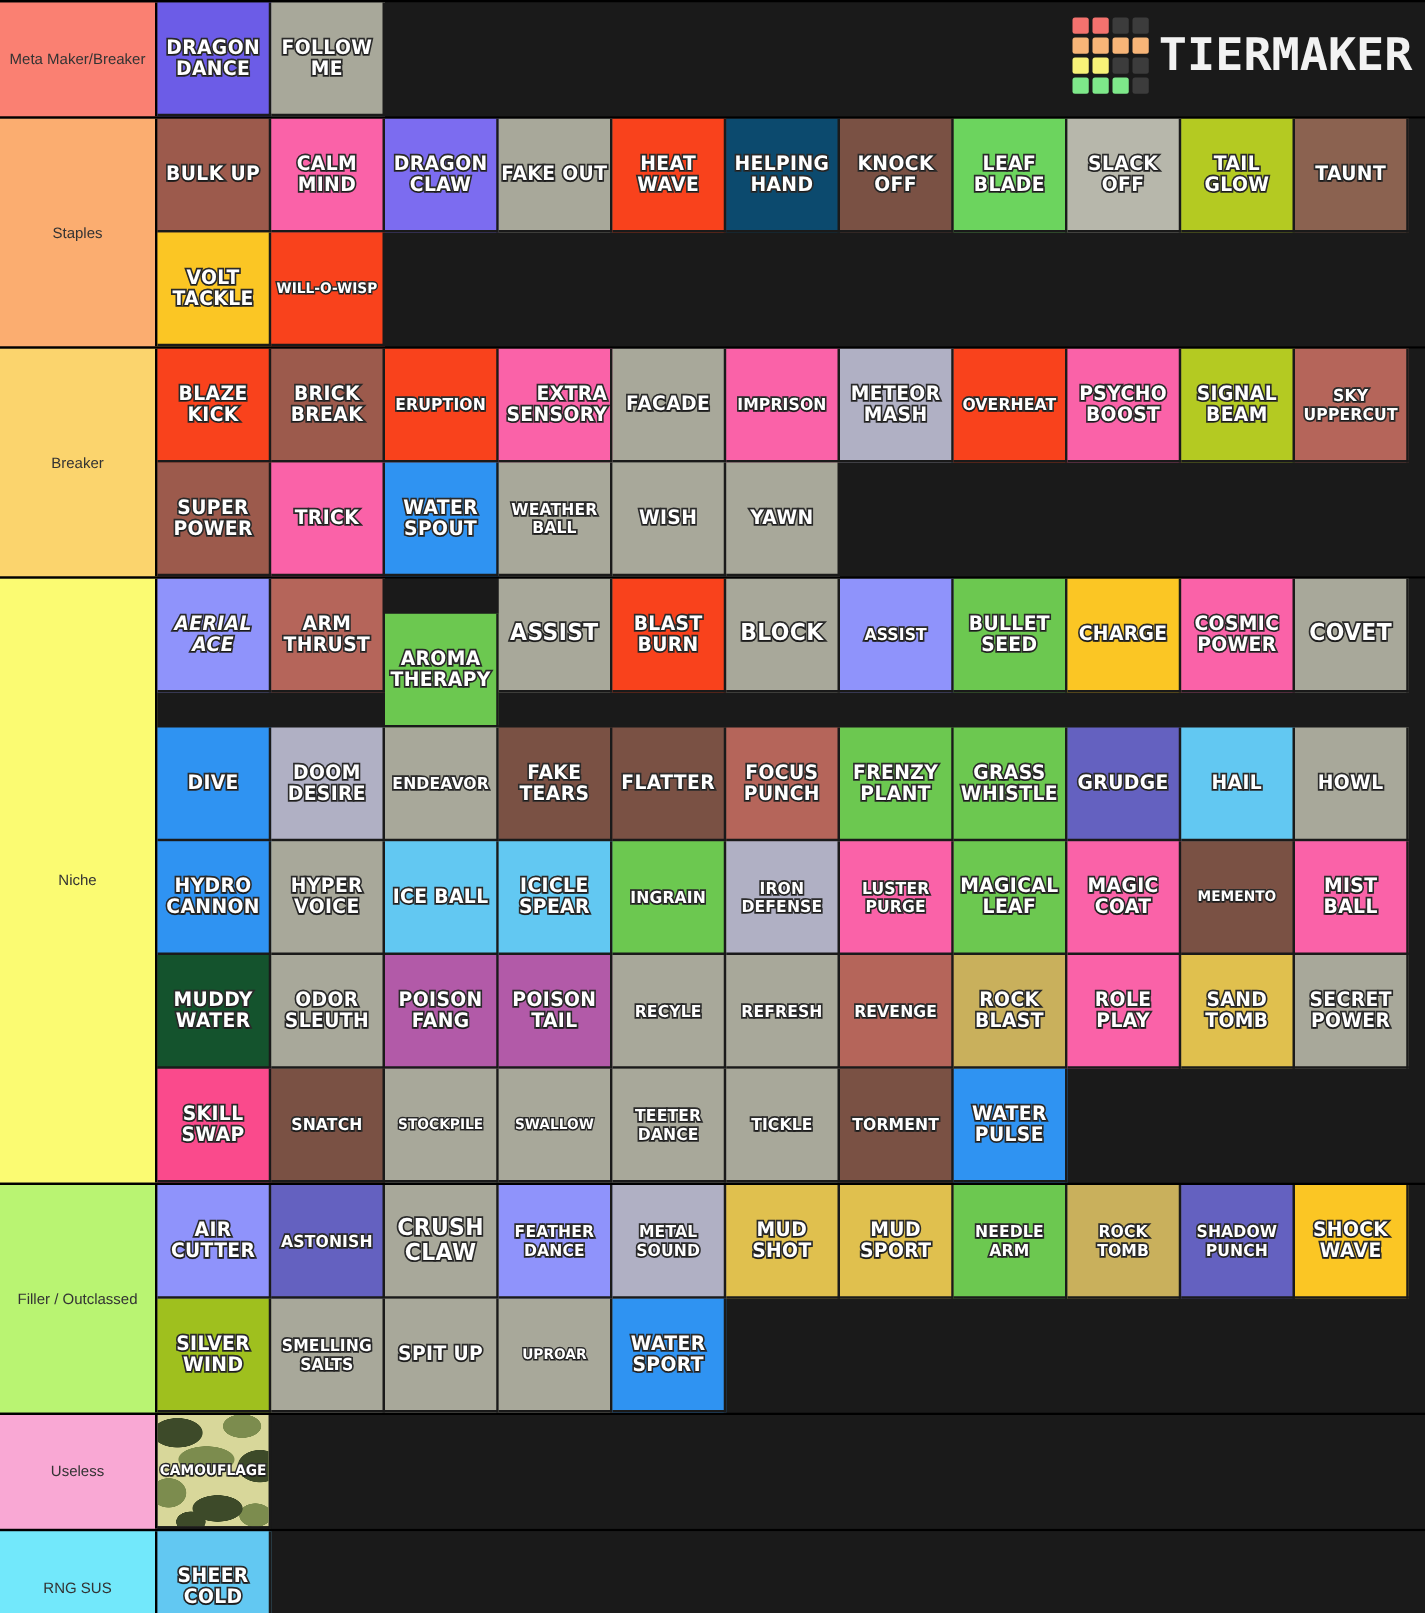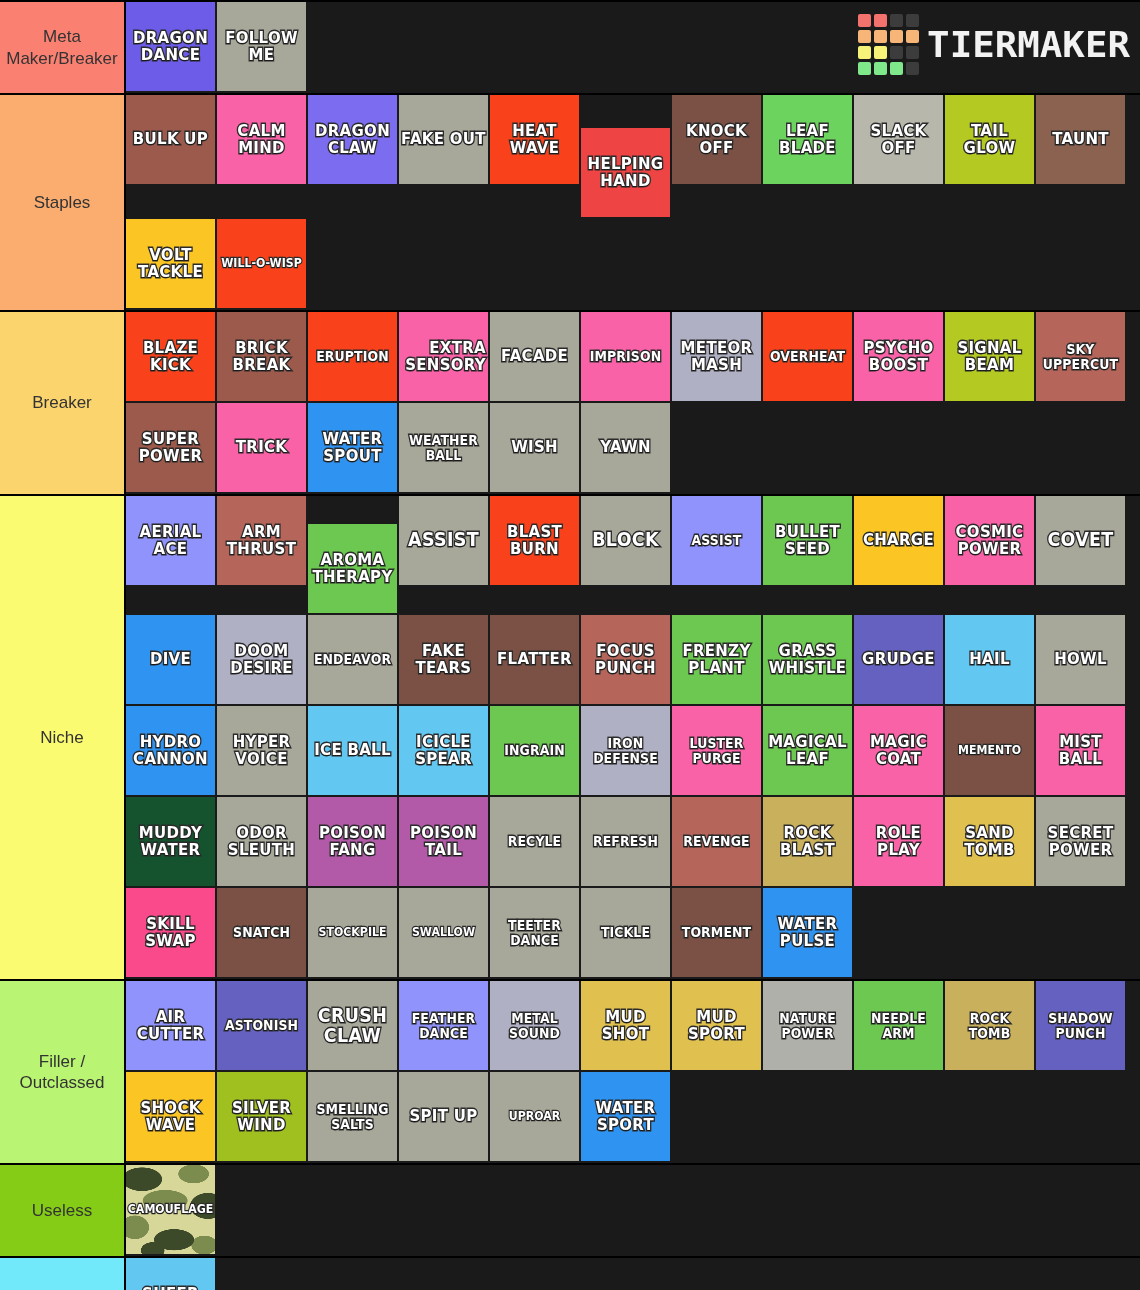--- a/index.html
+++ b/index.html
@@ -50,21 +50,21 @@
 
   .tier-label {
     width: 126px;
     min-width: 126px;
     flex: 0 0 126px;
     display: flex;
     align-items: center;
     justify-content: center;
     text-align: center;
     color: #333333;
-    font-size: 17px;
+    font-size: 12px;
     line-height: 1.25;
     padding: 4px 6px;
     border-right: 2px solid #000;
     word-break: break-word;
   }
 
   .tier-items {
     flex: 1 1 auto;
     display: flex;
     flex-wrap: wrap;
@@ -171,21 +171,21 @@
           </div>
           <div class="cell" style="background: rgb(124, 108, 240);">
             <span class="lbl">DRAGON CLAW</span>
           </div>
           <div class="cell" style="background: rgb(168, 168, 154); text-align: right;">
             <span class="lbl">FAKE OUT</span>
           </div>
           <div class="cell" style="background: rgb(249, 66, 28);">
             <span class="lbl">HEAT WAVE</span>
           </div>
-          <div class="cell" style="background: #ef4444; margin-top: 33px;">
+          <div class="cell" style="background: #0c4a6e;">
             <span class="lbl">HELPING HAND</span>
           </div>
           <div class="cell" style="background: rgb(122, 81, 68);">
             <span class="lbl">KNOCK OFF</span>
           </div>
           <div class="cell" style="background: rgb(108, 212, 94);">
             <span class="lbl">LEAF BLADE</span>
           </div>
           <div class="cell" style="background: rgb(183, 183, 171);">
             <span class="lbl">SLACK OFF</span>
@@ -256,21 +256,21 @@
             <span class="lbl">WISH</span>
           </div>
           <div class="cell" style="background: rgb(168, 168, 154);">
             <span class="lbl">YAWN</span>
           </div>
         </div>
       </div>
       <div class="tier">
         <div class="tier-label" style="background: rgb(251, 251, 114);">Niche</div>
         <div class="tier-items">
-          <div class="cell" style="background: rgb(143, 147, 251);">
+          <div class="cell" style="background: rgb(143, 147, 251); font-style: italic;">
             <span class="lbl">AERIAL ACE</span>
           </div>
           <div class="cell" style="background: rgb(181, 101, 90);">
             <span class="lbl">ARM THRUST</span>
           </div>
           <div class="cell" style="background: rgb(108, 200, 80); margin-top: 28px;">
             <span class="lbl">AROMA THERAPY</span>
           </div>
           <div class="cell" style="background: rgb(168, 168, 154);">
             <span class="lbl lg">ASSIST</span>
@@ -438,23 +438,20 @@
           </div>
           <div class="cell" style="background: rgb(176, 176, 196);">
             <span class="lbl sm">METAL SOUND</span>
           </div>
           <div class="cell" style="background: rgb(224, 192, 78);">
             <span class="lbl">MUD SHOT</span>
           </div>
           <div class="cell" style="background: rgb(224, 192, 78);">
             <span class="lbl">MUD SPORT</span>
           </div>
-          <div class="cell" style="background: rgb(176, 176, 171);">
-            <span class="lbl sm">NATURE POWER</span>
-          </div>
           <div class="cell" style="background: rgb(108, 200, 80);">
             <span class="lbl sm">NEEDLE ARM</span>
           </div>
           <div class="cell" style="background: rgb(201, 176, 92);">
             <span class="lbl sm">ROCK TOMB</span>
           </div>
           <div class="cell" style="background: rgb(100, 97, 192);">
             <span class="lbl sm">SHADOW PUNCH</span>
           </div>
           <div class="cell" style="background: rgb(251, 198, 36);">
@@ -471,21 +468,21 @@
           </div>
           <div class="cell" style="background: rgb(168, 168, 154);">
             <span class="lbl xs">UPROAR</span>
           </div>
           <div class="cell" style="background: rgb(47, 147, 242);">
             <span class="lbl">WATER SPORT</span>
           </div>
         </div>
       </div>
       <div class="tier">
-        <div class="tier-label" style="background: #84cc16;">Useless</div>
+        <div class="tier-label" style="background: #f9a8d4;">Useless</div>
         <div class="tier-items">
           <div class="cell">
             <div class="camo"></div>
             <span class="lbl xs">CAMOUFLAGE</span>
           </div>
         </div>
       </div>
       <div class="tier">
         <div class="tier-label" style="background: rgb(114, 232, 251);">RNG SUS</div>
         <div class="tier-items">

